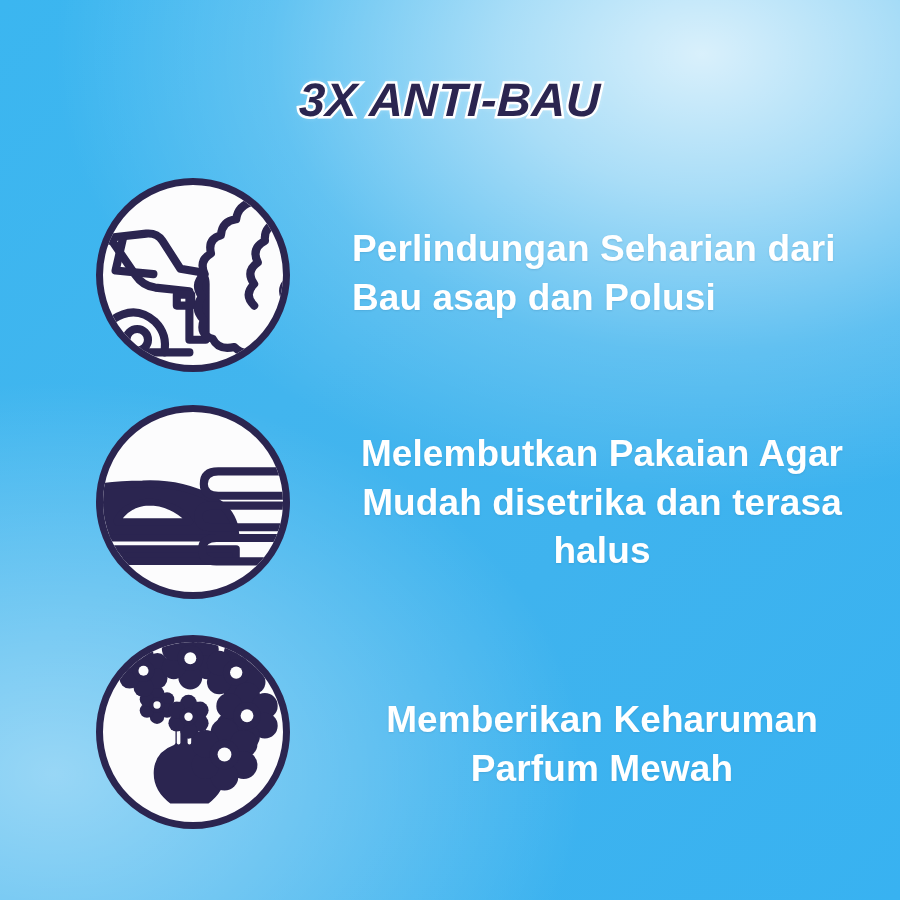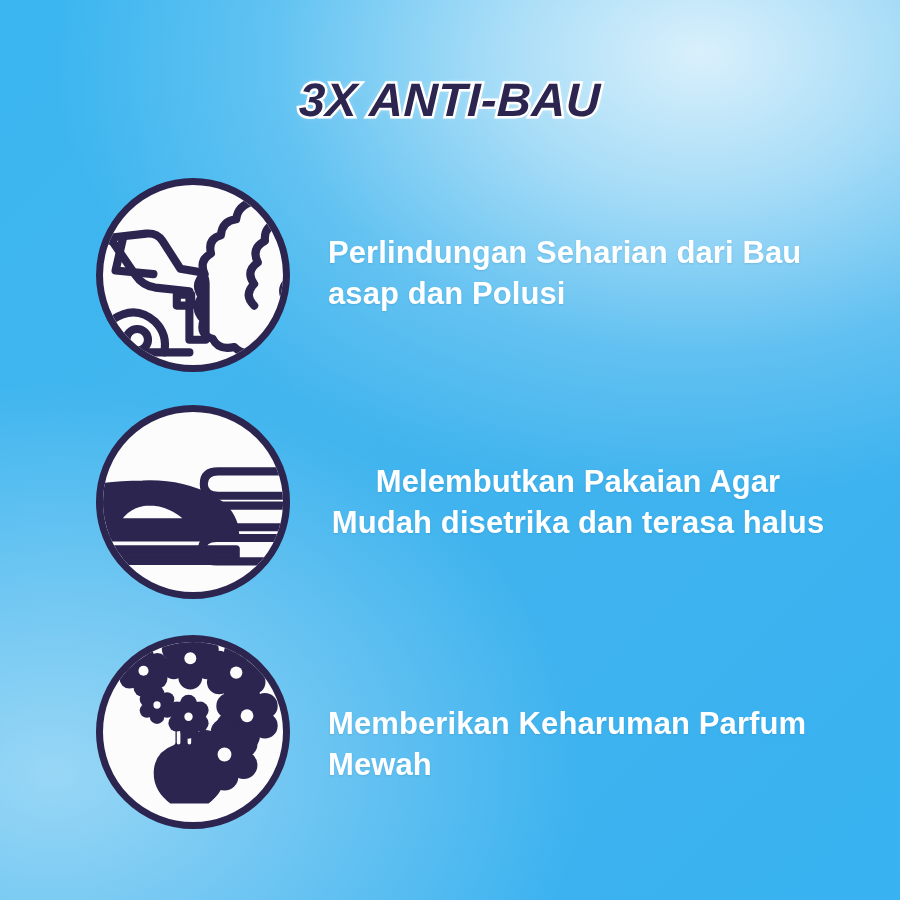--- a/index.html
+++ b/index.html
@@ -65,33 +65,33 @@
     background: #FCFCFD;
     border: 7px solid #2B2550;
     box-sizing: border-box;
     overflow: hidden;
     position: relative;
   }
   .icon-badge svg { display: block; width: 100%; height: 100%; }
 
   .row-text {
     flex: 1 1 auto;
-    margin-left: 38px;
+    margin-left: 62px;
     color: #FFFFFF;
     font-family: "Liberation Sans", sans-serif;
-    font-size: 31px;
+    font-size: 37px;
     font-weight: bold;
     line-height: 1.32;
     letter-spacing: 0.1px;
     text-shadow: 0 1px 2px rgba(40,110,160,0.22);
     max-width: 500px;
   }
   #row-1 .row-text { margin-top: -2px; }
   #row-2 .row-text { margin-top: 2px; text-align: center; }
-  #row-3 .row-text { margin-top: 26px; }
+  #row-3 .row-text { margin-top: 26px; text-align: center; }
 </style>
 </head>
 <body>
 
 <div id="poster">
 
   <div class="title-wrap">
     <span class="title">3X ANTI-BAU</span>
   </div>
 

